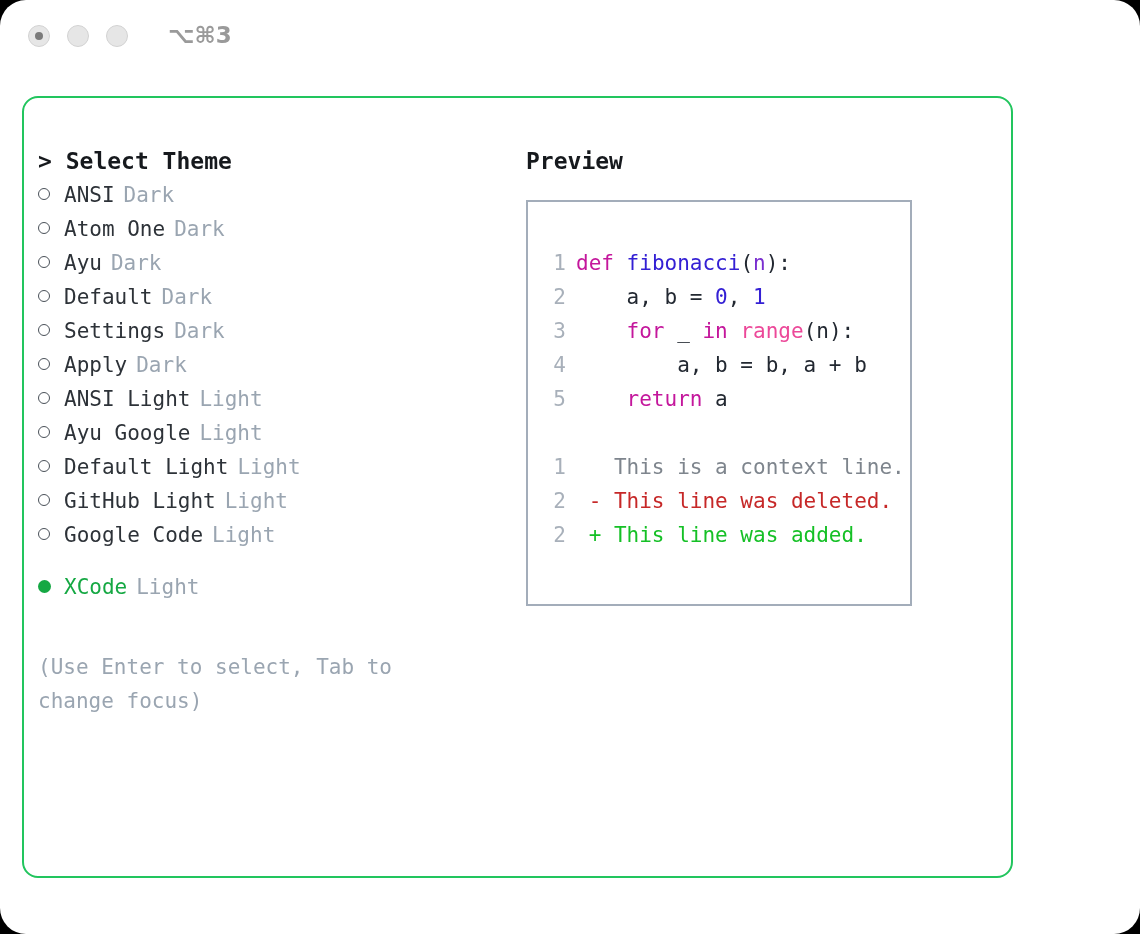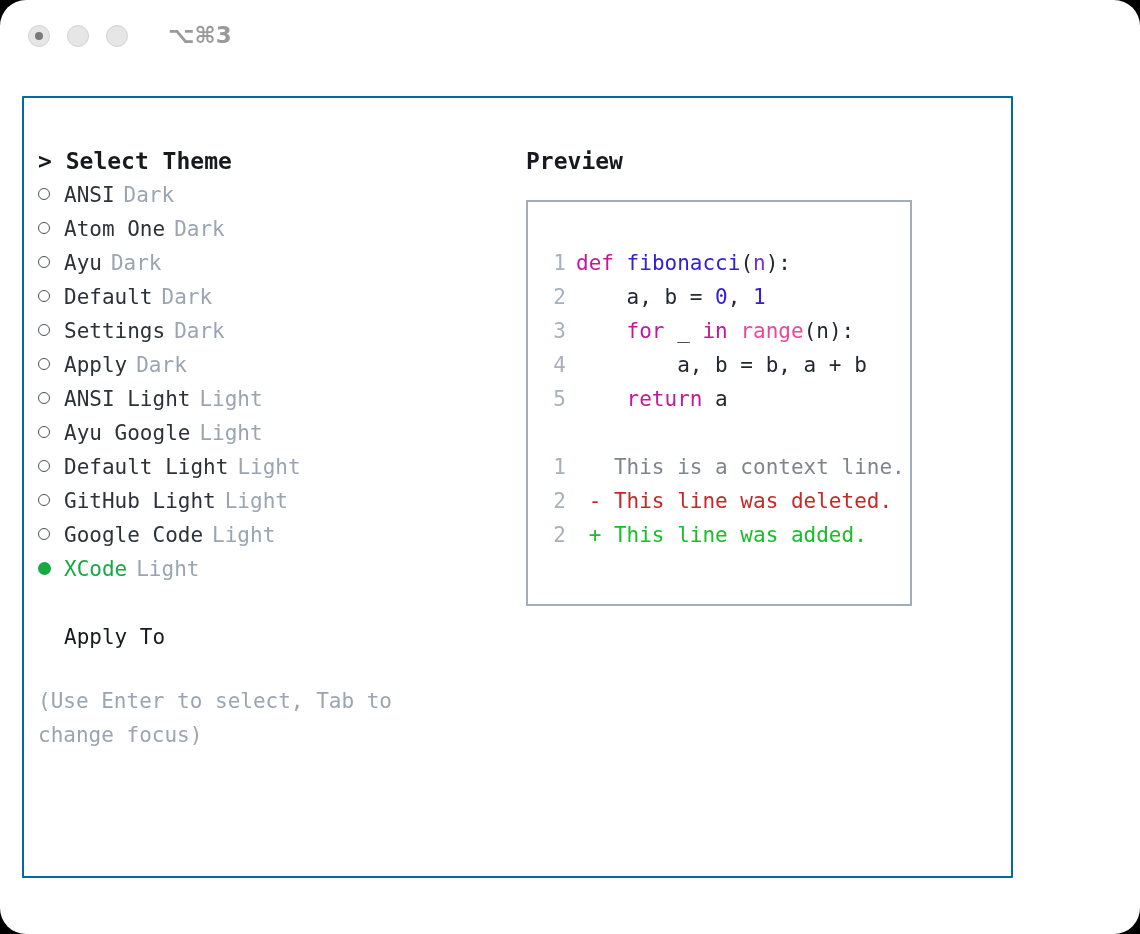--- a/index.html
+++ b/index.html
@@ -66,22 +66,22 @@
     font-family: "DejaVu Sans", "Liberation Sans", sans-serif;
   }
 
   
   .panel {
     position: absolute;
     left: 22px;
     top: 96px;
     width: 991px;
     height: 782px;
-    border: 2px solid #0369a1;
-    border-radius: 1px;
+    border: 2px solid #22c55e;
+    border-radius: 16px;
     box-sizing: border-box;
     background: #ffffff;
   }
 
   
   .left-col {
     position: absolute;
     left: 14px;
     top: 46px;
     width: 450px;
@@ -122,21 +122,21 @@
   .filled {
     position: absolute;
     left: 0;
     top: -14px;
     width: 13px;
     height: 13px;
     border-radius: 50%;
     background: #15a843;
   }
   .opt-label { color: #2d3238; }
-  .opt-row.selected .opt-label { color: #15a843; }
+  .opt-row.selected .opt-label { color: #15a843; margin-top: 18px; }
   .opt-badge {
     color: #9aa5b1;
     margin-left: 9px;
   }
   .group-title {
     line-height: 34px;
     height: 34px;
     font-size: 21px;
     color: #16191d;
     padding-left: 26px;
@@ -227,21 +227,20 @@
           <div class="opt-row"><span class="marker"><span class="ring"></span></span><span class="opt-label">ANSI Light</span><span class="opt-badge">Light</span></div>
           <div class="opt-row"><span class="marker"><span class="ring"></span></span><span class="opt-label">Ayu Google</span><span class="opt-badge">Light</span></div>
           <div class="opt-row"><span class="marker"><span class="ring"></span></span><span class="opt-label">Default Light</span><span class="opt-badge">Light</span></div>
           <div class="opt-row"><span class="marker"><span class="ring"></span></span><span class="opt-label">GitHub Light</span><span class="opt-badge">Light</span></div>
           <div class="opt-row"><span class="marker"><span class="ring"></span></span><span class="opt-label">Google Code</span><span class="opt-badge">Light</span></div>
           <div class="opt-row selected"><span class="marker"><span class="filled"></span></span><span class="opt-label">XCode</span><span class="opt-badge">Light</span></div>
         </div>
 
       <div class="spacer-row"></div>
 
-      <div class="group-title">Apply To</div>
 
       <div class="hint">(Use Enter to select, Tab to change focus)</div>
     </div>
 
     <div class="right-col">
       <div class="col-title">Preview</div>
       <div class="preview-box">
         <div class="code" id="code-block"><div class="code-line"><span class="lno">1</span><span class="k-kw">def</span><span class="k-punc"> </span><span class="k-fn">fibonacci</span><span class="k-punc">(</span><span class="k-var">n</span><span class="k-punc">):</span></div><div class="code-line"><span class="lno">2</span><span class="k-id">    a, b = </span><span class="k-num">0</span><span class="k-punc">, </span><span class="k-num">1</span></div><div class="code-line"><span class="lno">3</span><span class="k-punc">    </span><span class="k-kw">for</span><span class="k-id"> _ </span><span class="k-kw">in</span><span class="k-punc"> </span><span class="k-bi">range</span><span class="k-punc">(n):</span></div><div class="code-line"><span class="lno">4</span><span class="k-id">        a, b = b, a + b</span></div><div class="code-line"><span class="lno">5</span><span class="k-punc">    </span><span class="k-kw">return</span><span class="k-id"> a</span></div><div class="blank-line"></div><div class="code-line"><span class="lno">1</span><span class="d-ctx">   This is a context line.</span></div><div class="code-line"><span class="lno">2</span><span class="d-del"> - This line was deleted.</span></div><div class="code-line"><span class="lno">2</span><span class="d-add"> + This line was added.</span></div></div>
       </div>
     </div>

